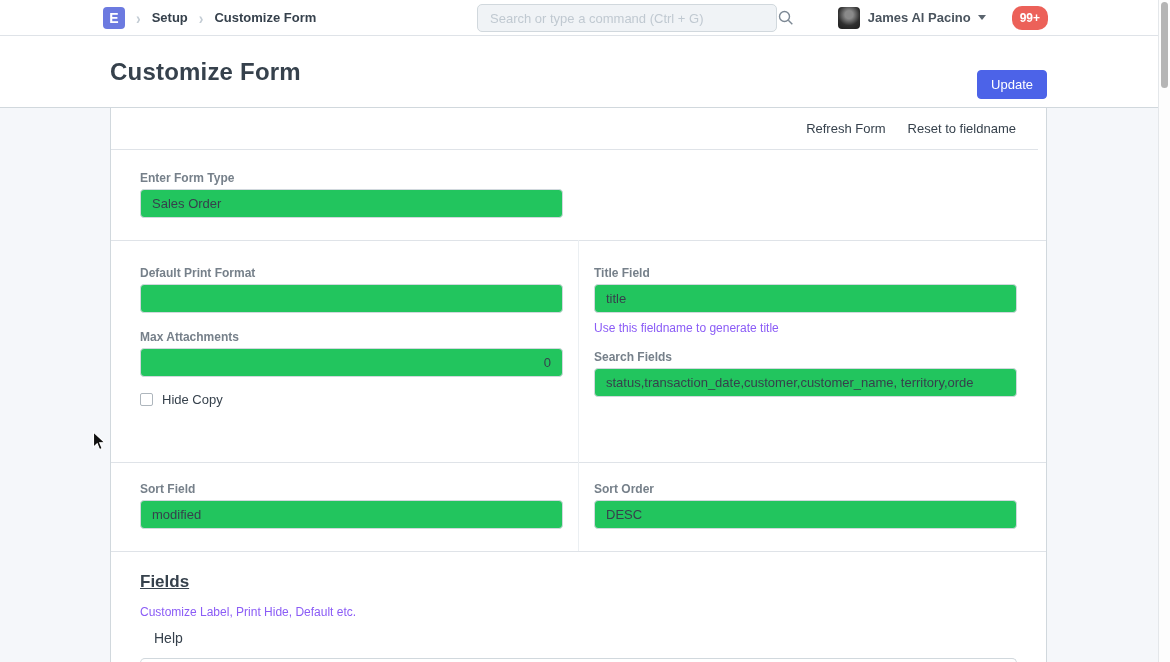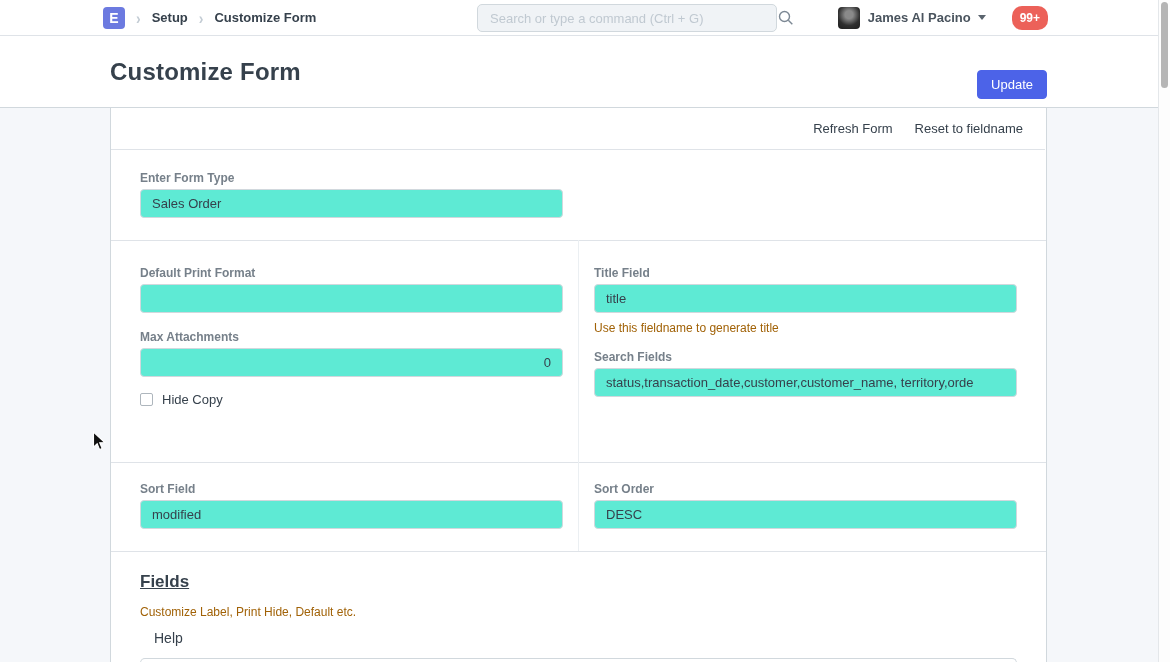--- a/index.html
+++ b/index.html
@@ -65,34 +65,34 @@
     background:#4c63e8; border:1px solid #4c63e8; border-radius:4px;
     color:#fff; font-size:13px; font-family:"Liberation Sans", sans-serif; cursor:pointer;margin-top:13px;
   }
   
   .content { position:absolute; top:108px; left:0; width:1158px; bottom:0; background:#f5f7fa; }
   .card {
     position:absolute; left:110px; top:0; width:937px; bottom:0;
     background:#fff; border-left:1px solid #d1d8dd; border-right:1px solid #d1d8dd;
   }
   .card-toolbar {
-    position:absolute; top:0; left:0; right:1px; height:42px;
+    position:absolute; top:0; left:0; right:8px; height:42px;
     border-bottom:1px solid #dfe3e8;
     display:flex; align-items:center; justify-content:flex-end; padding-right:22px;
   }
   .toolbar-link { font-size:13px; color:#36414c; cursor:pointer; }
   .toolbar-link + .toolbar-link { margin-left:22px; }
   .flabel { font-size:12px; font-weight:bold; color:#76808a; display:block; }
   .ctrl {
     width:423px; height:29px; border:1px solid #d1d8dd; border-radius:4px;
-    background:#5eead4; font-size:13px; color:#36414c; padding:0 11px;
+    background:#22c55e; font-size:13px; color:#36414c; padding:0 11px;
     font-family:"Liberation Sans", sans-serif; white-space:nowrap; overflow:hidden;
   }
   .ctrl.num { text-align:right; }
-  .help-text { font-size:12px; color:#a16207; line-height:17px; }
+  .help-text { font-size:12px; color:#8b5cf6; line-height:17px; }
   .divider { position:absolute; left:0; right:0; height:1px; background:#dfe3e8; }
   .vdivider { position:absolute; width:1px; background:#ebeff2; left:467px; }
   .chk-row { position:absolute; display:flex; align-items:center; cursor:pointer; }
   .chk {
     width:13px; height:13px; border:1px solid #aeb6bd; border-radius:2px;
     appearance:none; -webkit-appearance:none; background:#fff; cursor:pointer;
   }
   .chk-label { font-size:13px; color:#36414c; margin-left:9px; }
   .section-heading { font-size:17px; font-weight:bold; color:#36414c; }
   .help-link { font-size:14px; color:#36414c; cursor:pointer; }

